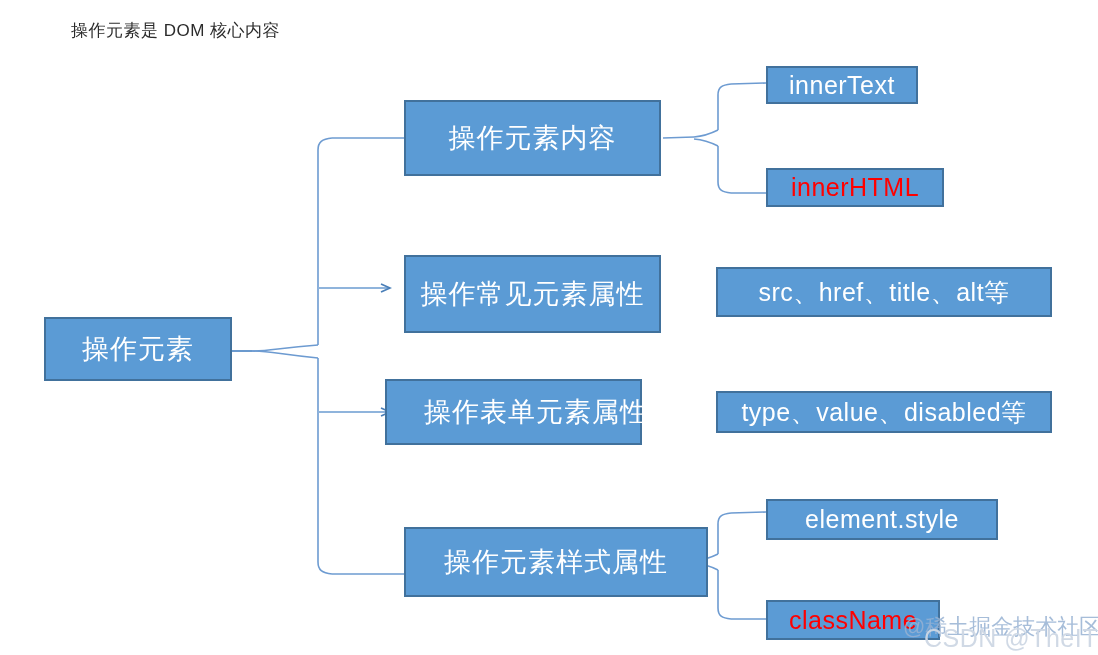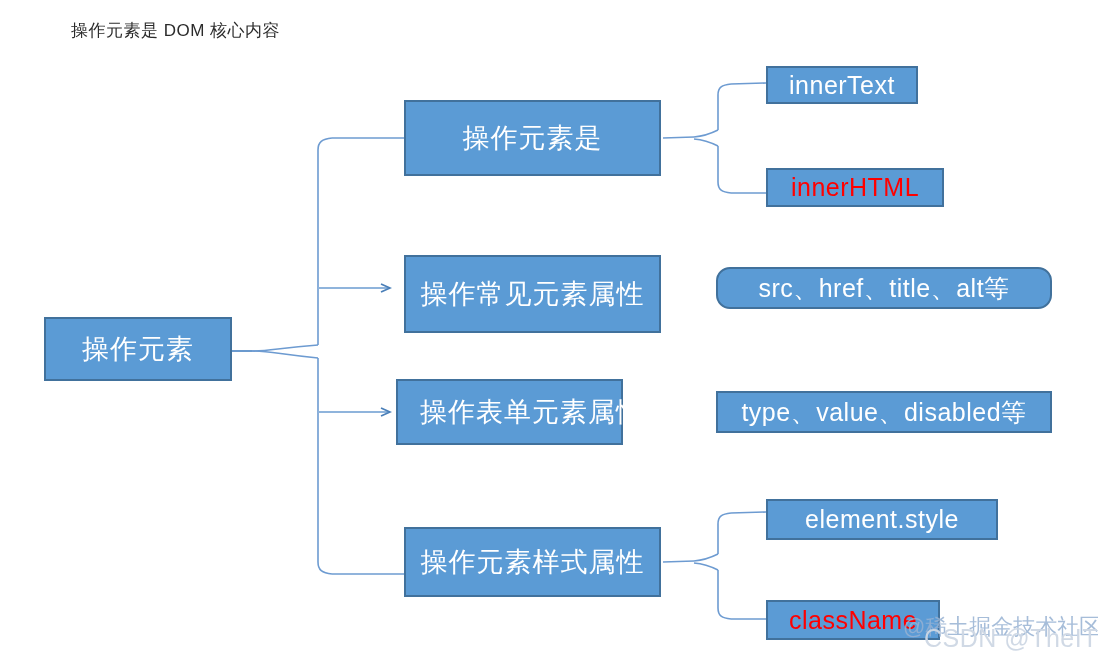--- a/index.html
+++ b/index.html
@@ -128,33 +128,33 @@
       <path d="M694,563 C706,564 712,567 718,570" fill="none" stroke="#6d9bd1" stroke-width="1.6"></path>
       <path d="M718,554 L718,524 C718,516 722,514 731,513" fill="none" stroke="#6d9bd1" stroke-width="1.6"></path>
       <path d="M731,513 L766,512" fill="none" stroke="#6d9bd1" stroke-width="1.6"></path>
       <path d="M718,570 L718,608 C718,616 722,618 731,619" fill="none" stroke="#6d9bd1" stroke-width="1.6"></path>
       <path d="M731,619 L766,619" fill="none" stroke="#6d9bd1" stroke-width="1.6"></path>
     </g>
   </svg>
 
   <div class="node cn" style="left:44px; top:317px; width:188px; height:64px;">操作元素</div>
 
-  <div class="node cn" style="left:404px; top:100px; width:257px; height:76px;">操作元素是</div>
+  <div class="node cn" style="left:404px; top:100px; width:257px; height:76px;">操作元素内容</div>
 
   <div class="node cn" style="left:404px; top:255px; width:257px; height:78px;">操作常见元素属性</div>
 
-  <div class="node cn" style="left:396px; top:379px; width:227px; height:66px;padding-left:45px;">操作表单元素属性</div>
+  <div class="node cn" style="left:385px; top:379px; width:257px; height:66px;padding-left:45px;">操作表单元素属性</div>
 
-  <div class="node cn" style="left:404px; top:527px; width:257px; height:70px;">操作元素样式属性</div>
+  <div class="node cn" style="left:404px; top:527px; width:304px; height:70px;">操作元素样式属性</div>
 
   <div class="node code red" style="left:766px; top:168px; width:178px; height:39px;">innerHTML</div>
 
   <div class="node code" style="left:766px; top:66px; width:152px; height:38px;">innerText</div>
 
-  <div class="node code" style="left:716px; top:267px; width:336px; height:42px;border-radius:14px;">src、href、title、alt等</div>
+  <div class="node code" style="left:716px; top:267px; width:336px; height:50px;">src、href、title、alt等</div>
 
   <div class="node code" style="left:716px; top:391px; width:336px; height:42px;">type、value、disabled等</div>
 
   <div class="node code" style="left:766px; top:499px; width:232px; height:41px;">element.style</div>
 
   <div class="node code red" style="left:766px; top:600px; width:174px; height:40px;">className</div>
 
   <div class="wm" id="wm-juejin">@稀土掘金技术社区</div>
   <div class="wm" id="wm-csdn">CSDN @TheITSea</div>
 

